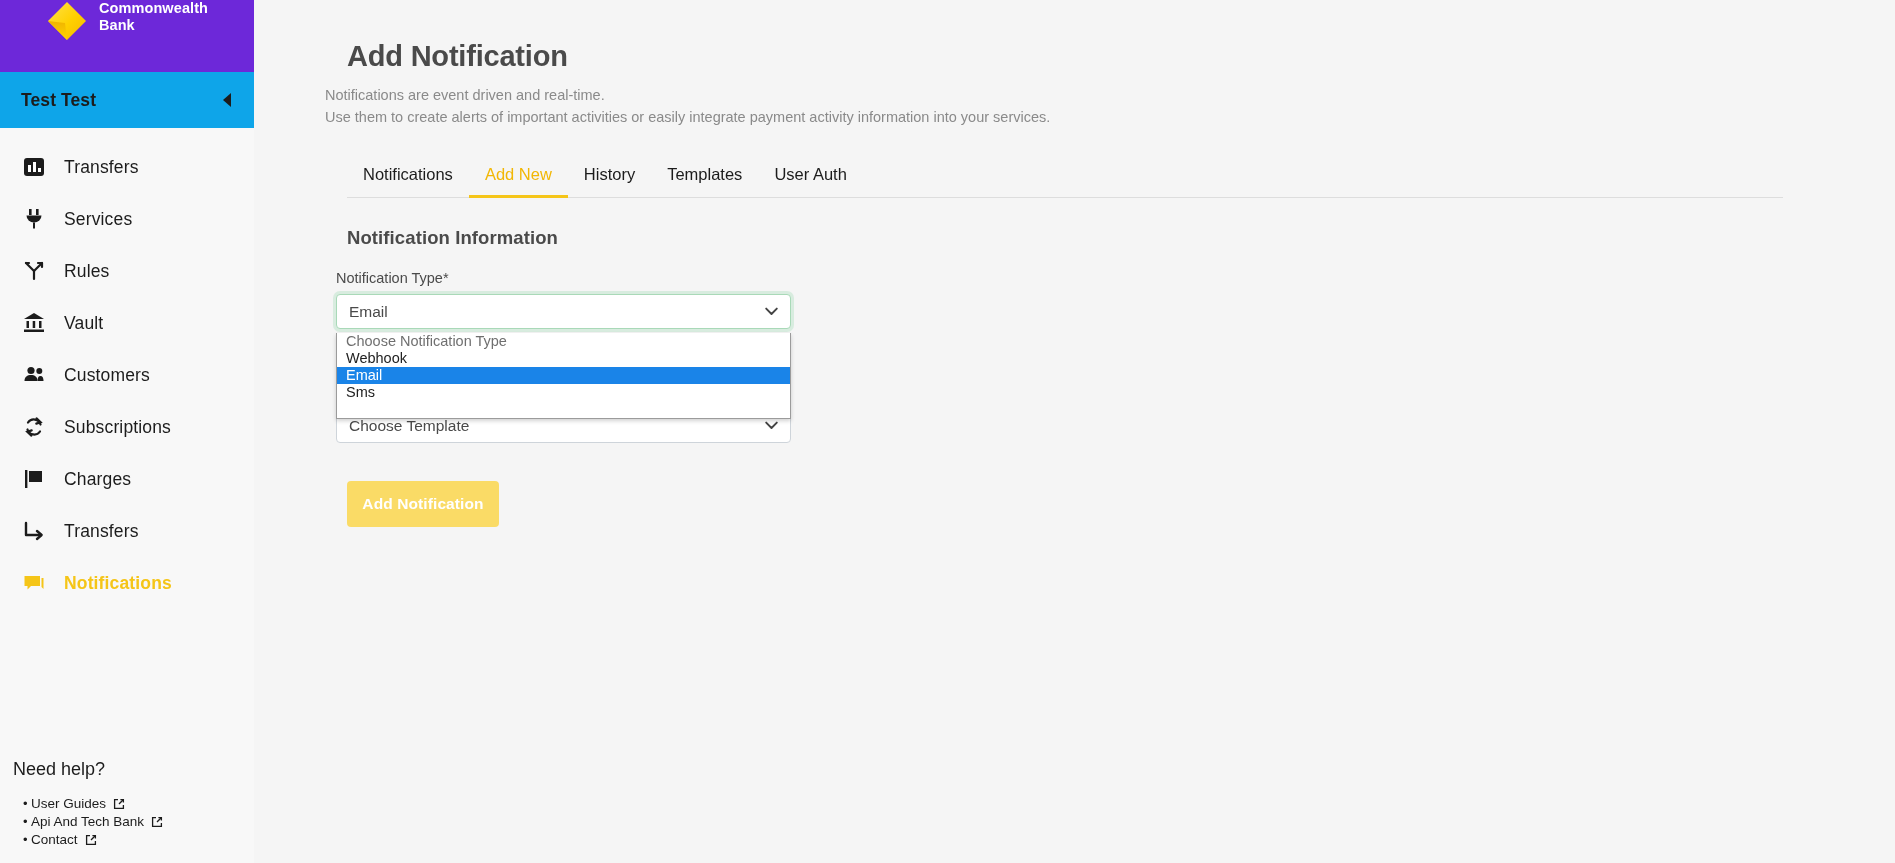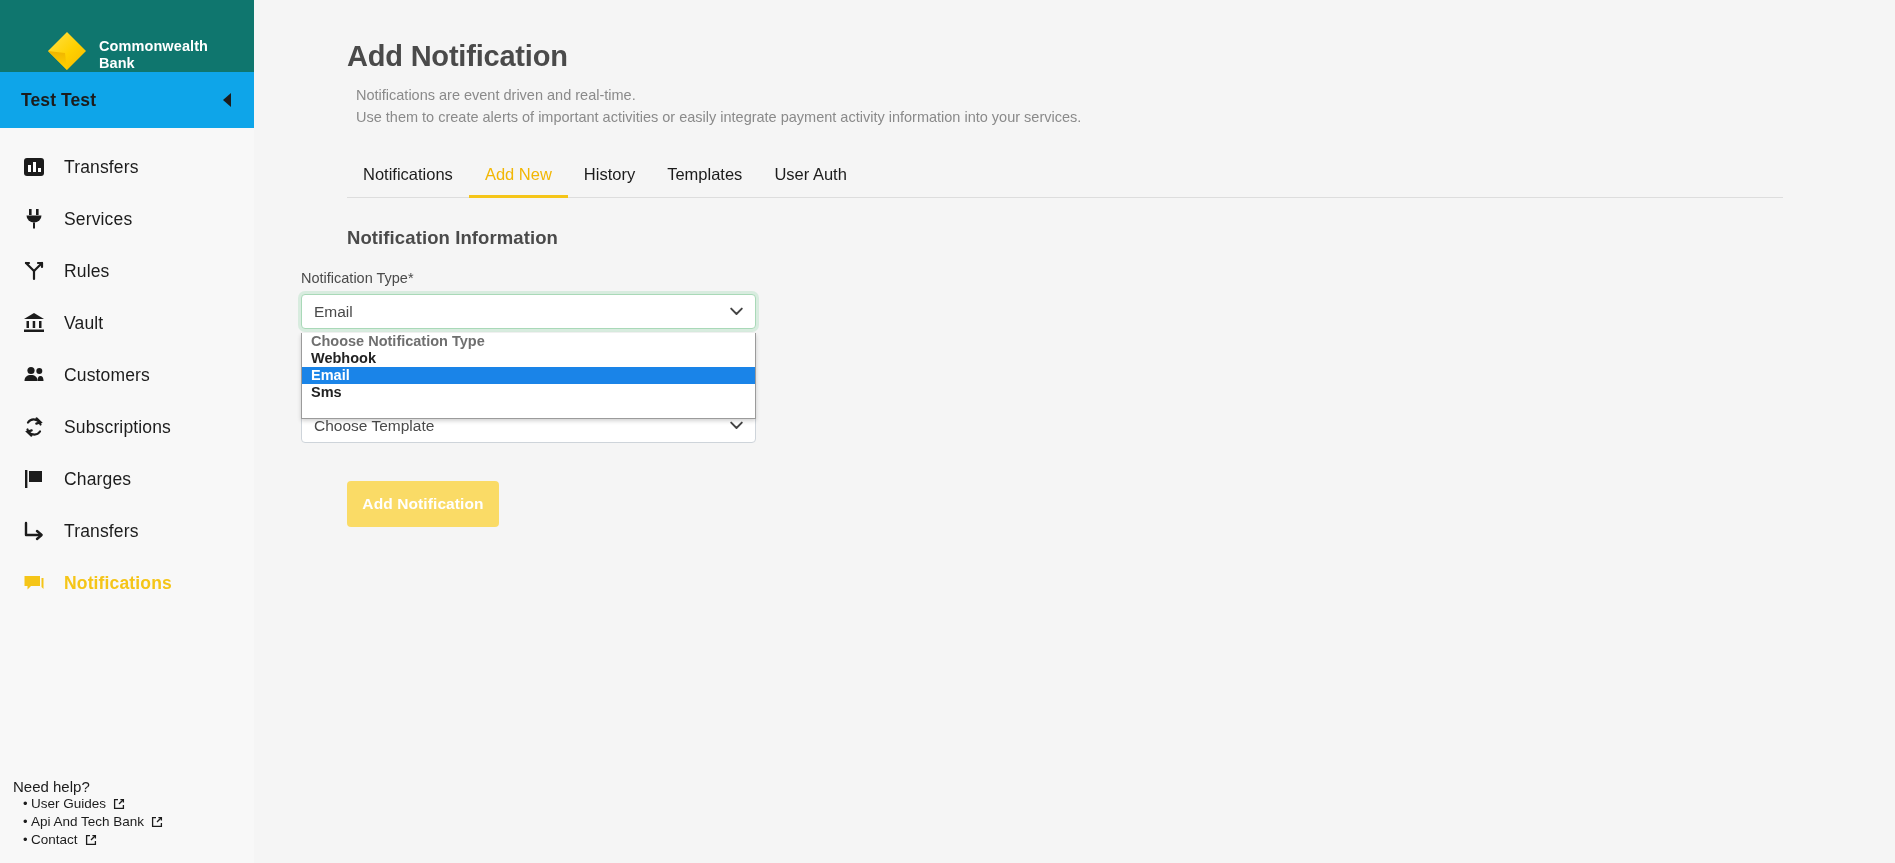--- a/index.html
+++ b/index.html
@@ -16,23 +16,23 @@
     width: 254px;
     min-width: 254px;
     height: 863px;
     background: #f8f8f8;
     display: flex;
     flex-direction: column;
     position: relative;
   }
   .brand {
     height: 72px;
-    background: #0f766e;
-    display: flex;
-    align-items: flex-end;
+    background: #6d28d9;
+    display: flex;
+    align-items: flex-start;
     justify-content: center;
     gap: 11px;
   }
   .diamond {
     width: 42px; height: 42px;
     position: relative;
     flex: none;
   }
   .diamond svg { display: block; }
   .brand-text {
@@ -86,23 +86,23 @@
   }
   .nav-item.active .nav-label { color: #f5c518; font-weight: 600; }
 
   .help {
     position: absolute;
     left: 0; bottom: 14px;
     width: 254px;
     padding: 0 18px 0 9px;
   }
   .help-title {
-    font-size: 15px;
+    font-size: 18px;
     color: #1c1c1c;
-    margin-bottom: 0;
+    margin-bottom: 15px;
     padding-left: 4px;
   }
   .help-list { list-style: none; padding-left: 14px; }
   .help-list li {
     display: flex;
     align-items: center;
     font-size: 13.5px;
     color: #1c1c1c;
     line-height: 17px;
     margin-bottom: 1px;
@@ -127,21 +127,21 @@
   .page-title {
     font-size: 29px;
     font-weight: 700;
     color: #4a4a4a;
     margin-left: 93px;
     letter-spacing: -.2px;
   }
   .page-sub {
     font-size: 14.5px;
     color: #8a8a8a;
-    margin-left: 102px;
+    margin-left: 71px;
     margin-top: 11px;
     line-height: 22px;
   }
 
   .tabs {
     margin-left: 93px;
     margin-right: 112px;
     margin-top: 26px;
     display: flex;
     align-items: flex-end;
@@ -167,21 +167,21 @@
 
   .section-title {
     margin-left: 93px;
     margin-top: 29px;
     font-size: 18.5px;
     color: #4a4a4a;
     font-weight: 600;
     letter-spacing: .1px;
   }
 
-  .field { margin-left: 47px; margin-top: 21px; position: relative; }
+  .field { margin-left: 82px; margin-top: 21px; position: relative; }
   .field-label {
     font-size: 14.5px;
     color: #4a4a4a;
     margin-bottom: 8px;
     display: block;
   }
   .select-box {
     width: 455px;
     height: 35px;
     background: #ffffff;
@@ -221,21 +221,20 @@
   }
   .dd-opt {
     height: 17px;
     line-height: 17px;
     padding: 0 9px;
     font-size: 14.5px;
     color: #222;
     white-space: nowrap;
     overflow: hidden;
     cursor: pointer;
-    font-weight: bold;
   }
   .dd-opt.placeholder { color: #6f6f6f; }
   .dd-opt.selected { background: #1a84e8; color: #ffffff; }
 
   .btn-primary {
     margin-left: 93px;
     margin-top: 38px;
     width: 152px;
     height: 46px;
     background: #fadb66;

